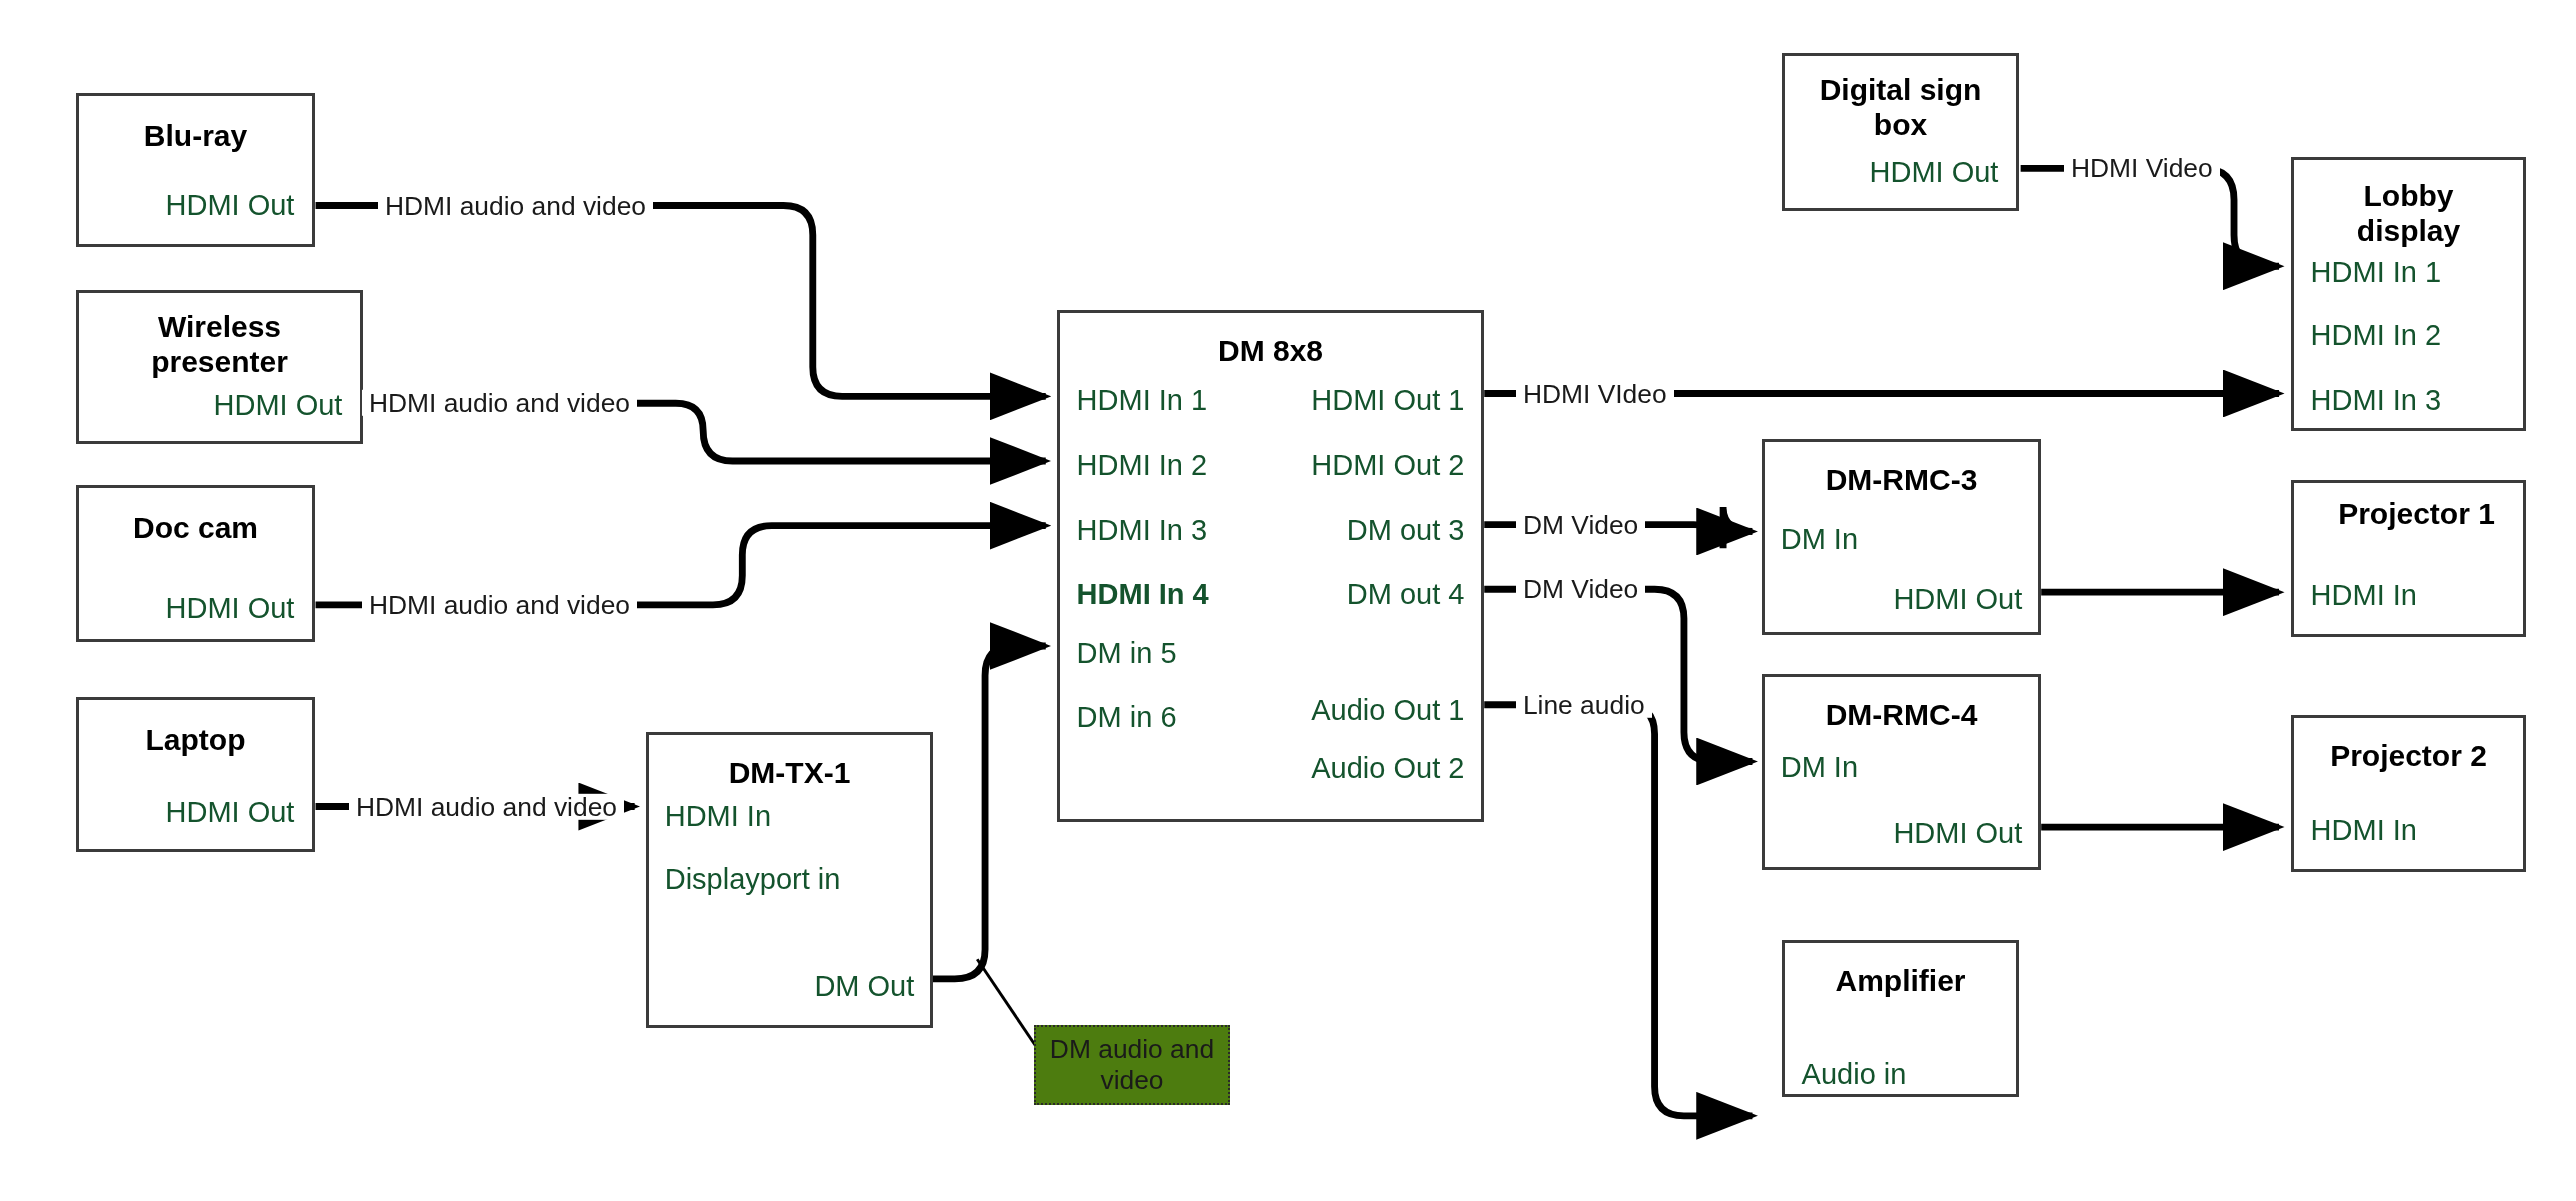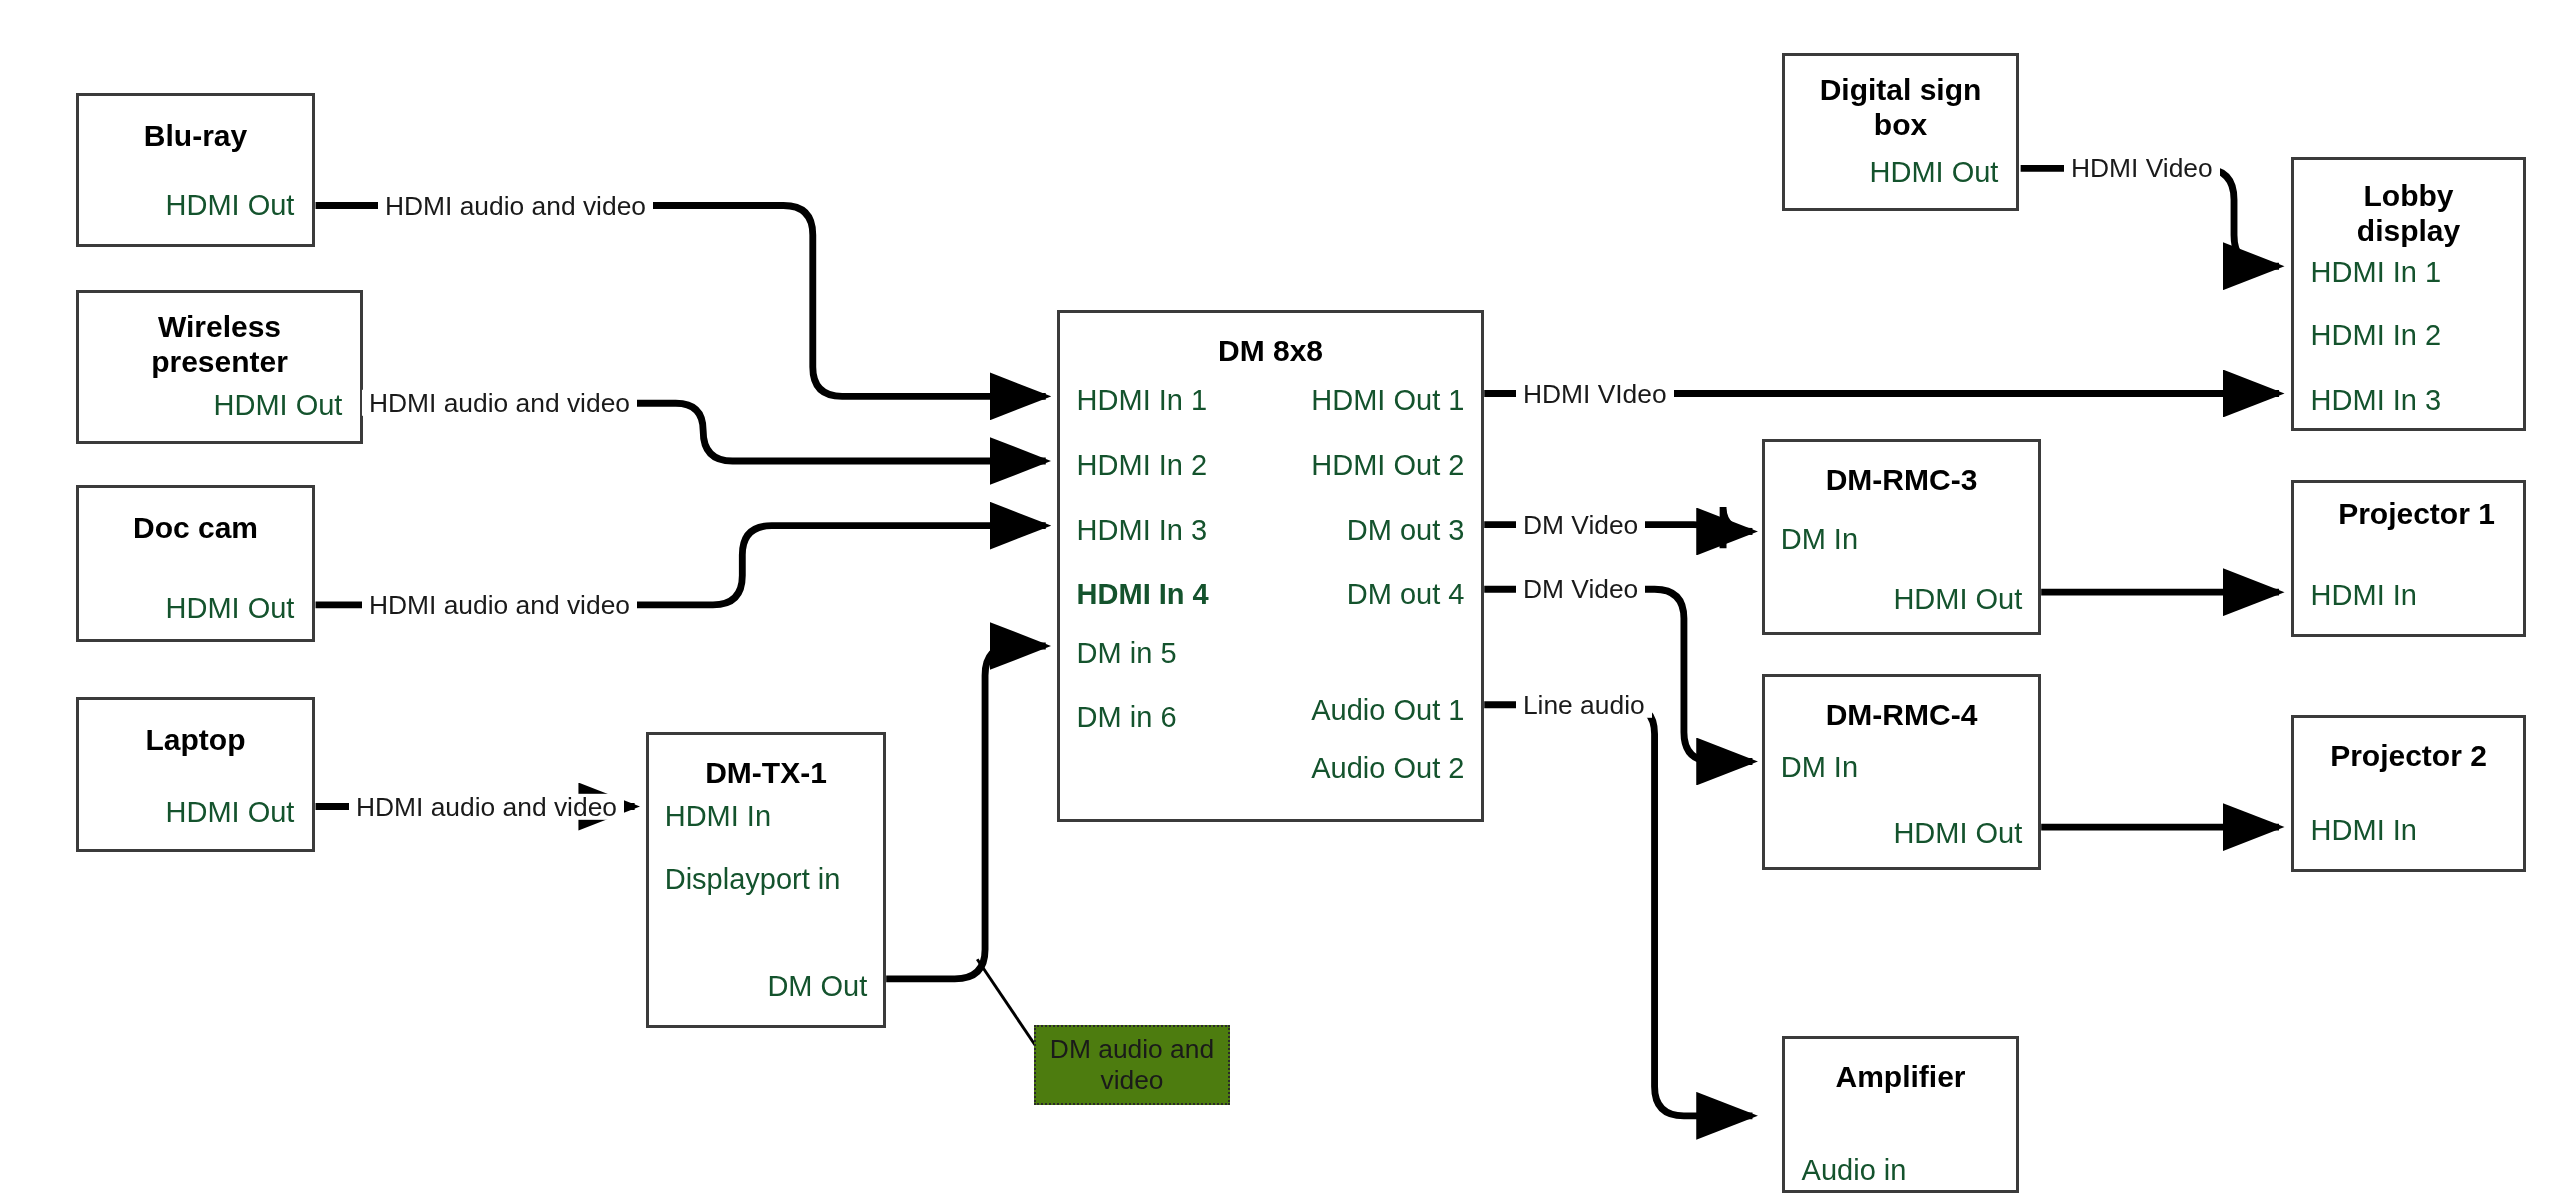--- a/index.html
+++ b/index.html
@@ -139,21 +139,21 @@
   <div class="node" style="left:76px; top:485px; width:239px; height:157px;">
     <div class="node-title" style="top:21.5px;">Doc cam</div>
     <div class="port right" style="right:17.6px; top:106px;">HDMI Out</div>
   </div>
 
   <div class="node" style="left:76px; top:697px; width:239px; height:155px;">
     <div class="node-title" style="top:21.5px;">Laptop</div>
     <div class="port right" style="right:17.6px; top:98px;">HDMI Out</div>
   </div>
 
-  <div class="node" style="left:646px; top:732px; width:240px; height:296px;">
+  <div class="node" style="left:646px; top:732px; width:287px; height:296px;">
     <div class="node-title" style="top:19.6px;">DM-TX-1</div>
     <div class="port left" style="left:15.7px; top:67px;">HDMI In</div>
     <div class="port left" style="left:15.7px; top:130px;">Displayport in</div>
     <div class="port right" style="right:15.7px; top:237px;">DM Out</div>
   </div>
 
   <div class="node" style="left:1057px; top:310px; width:427px; height:512px;">
     <div class="node-title" style="top:19.6px;">DM 8x8</div>
     <div class="port left" style="left:16.6px; top:73px;">HDMI In 1</div>
     <div class="port left" style="left:16.6px; top:138px;">HDMI In 2</div>
@@ -196,21 +196,21 @@
   <div class="node" style="left:2291px; top:480px; width:235px; height:157px;">
     <div class="node-title" style="top:13px;padding-left:16px;">Projector 1</div>
     <div class="port left" style="left:16.6px; top:98px;">HDMI In</div>
   </div>
 
   <div class="node" style="left:2291px; top:715px; width:235px; height:157px;">
     <div class="node-title" style="top:19.6px;">Projector 2</div>
     <div class="port left" style="left:16.6px; top:98px;">HDMI In</div>
   </div>
 
-  <div class="node" style="left:1782px; top:1036px; width:237px; height:157px;">
+  <div class="node" style="left:1782px; top:940px; width:237px; height:157px;">
     <div class="node-title" style="top:19.6px;">Amplifier</div>
     <div class="port left" style="left:16.6px; top:117px;">Audio in</div>
   </div>
 
   <div class="note-box" style="left:1034px; top:1025px; width:196px; height:80px;">
     <div class="note-text">DM audio and video</div>
   </div>
 
   <div class="wire-label" style="left:378px; top:206px;">HDMI audio and video</div>
 

